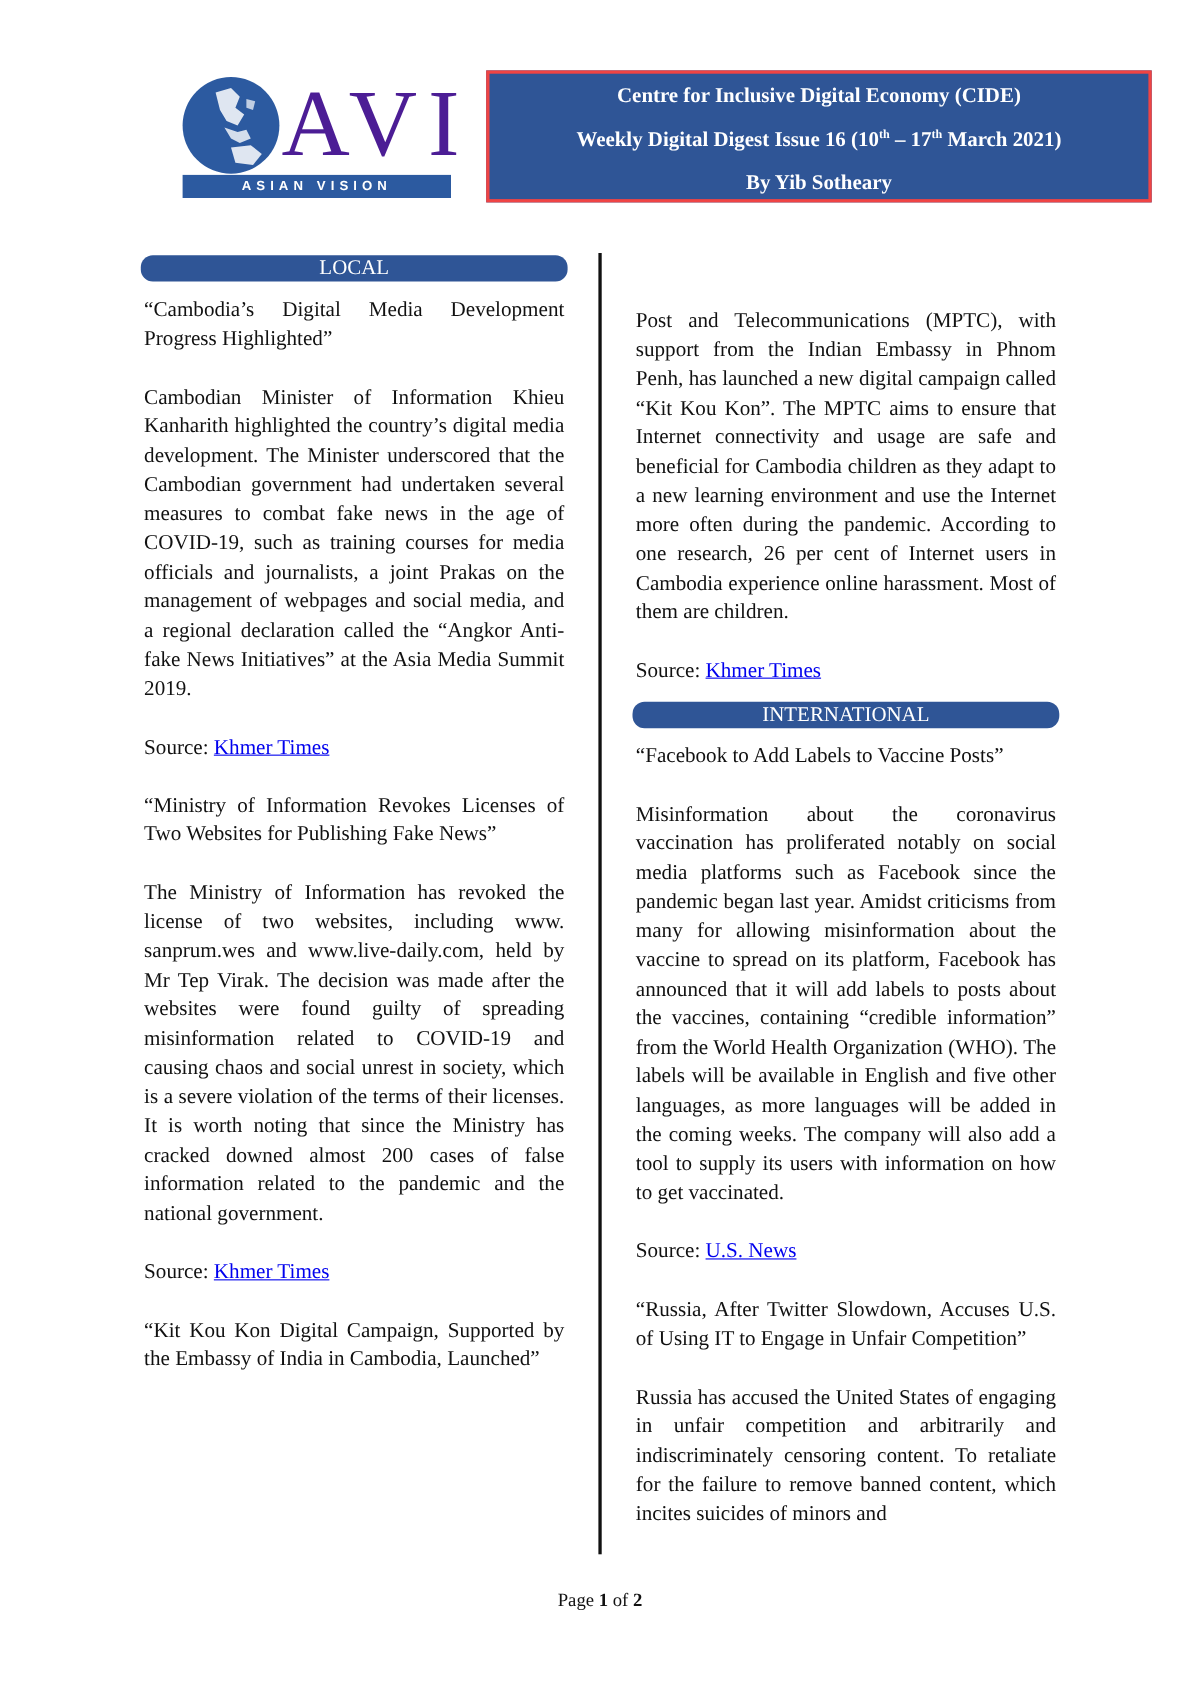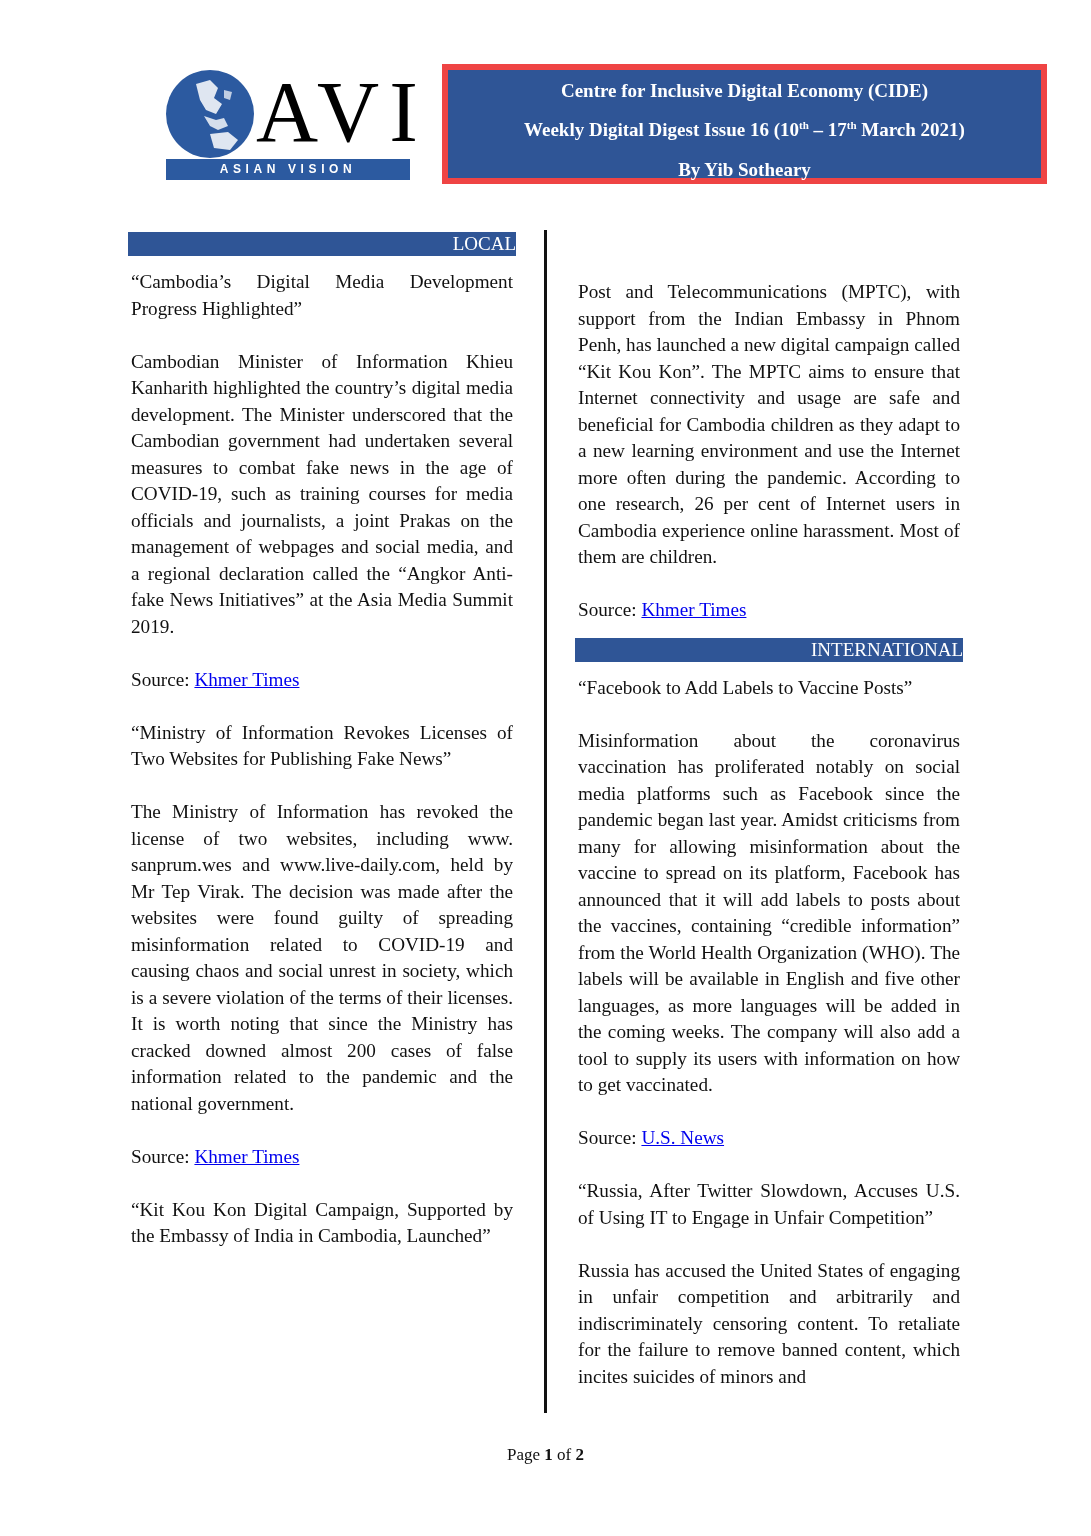--- a/index.html
+++ b/index.html
@@ -3,40 +3,40 @@
 <meta charset="utf-8">
 <style>
   html, body { margin:0; padding:0; background:#ffffff; }
   body { width:1091px; height:1536px; position:relative; overflow:hidden;
          font-family:"Liberation Serif", "DejaVu Serif", serif; color:#111; }
 
   .logo { position:absolute; left:166px; top:68px; width:246px; height:112px; }
   .logo .globe { position:absolute; left:0; top:2px; width:88px; height:88px; border-radius:50%;
                  background:#2c5aa0; overflow:hidden; }
   .logo .avi { position:absolute; left:90px; top:-6px; font-size:86px; line-height:100px;
-               color:#000000; letter-spacing:10px; font-family:"Liberation Serif", serif; }
+               color:#4c1d95; letter-spacing:10px; font-family:"Liberation Serif", serif; }
   .logo .band { position:absolute; left:0; top:91px; width:244px; height:21px; background:#2c5aa0;
                 color:#fff; font-family:"Liberation Sans", sans-serif; font-size:12px; font-weight:bold;
                 letter-spacing:4.6px; text-align:center; line-height:21px; }
 
   .header-box { position:absolute; left:442px; top:64px; width:605px; height:120px; background:#2f5596;
-                border:6px solid #ef4444; box-sizing:border-box; color:#fff; text-align:center;
+                border:3px solid #ef4444; box-sizing:border-box; color:#fff; text-align:center;
                 font-weight:bold; font-size:19px; }
   .header-box .l1 { position:absolute; left:0; right:0; top:10px; }
   .header-box .l2 { position:absolute; left:0; right:0; top:49px; }
   .header-box .l3 { position:absolute; left:0; right:0; top:89px; }
   sup { font-size:11px; }
 
   .col { position:absolute; top:232px; width:382px; font-size:19.2px; line-height:26.5px; }
   .col.left { left:131px; }
   .col.right { left:578px;margin-top:47px; }
   .divider { position:absolute; left:544px; top:230px; width:3px; height:1183px; background:#111; }
 
-  .section-bar { height:24px; background:#2f5596; color:#fff; text-align:right;
-                 font-size:19px; line-height:24px; margin-left:-3px; margin-right:-3px; }
+  .section-bar { height:24px; background:#2f5596; color:#fff; text-align:center;
+                 font-size:19px; line-height:24px; margin-left:-3px; margin-right:-3px;border-radius:11px; }
   .headline { font-weight:normal; text-align:justify; text-align-last:left; margin:0; }
   .para { text-align:justify; margin:0; }
   .gap { height:26.5px; }
   .source a { color:#1a0dab; color:#0000ee; }
 
   .footer { position:absolute; left:0; right:0; top:1445px; text-align:center; font-size:17px; }
 </style>
 </head>
 <body>
 

